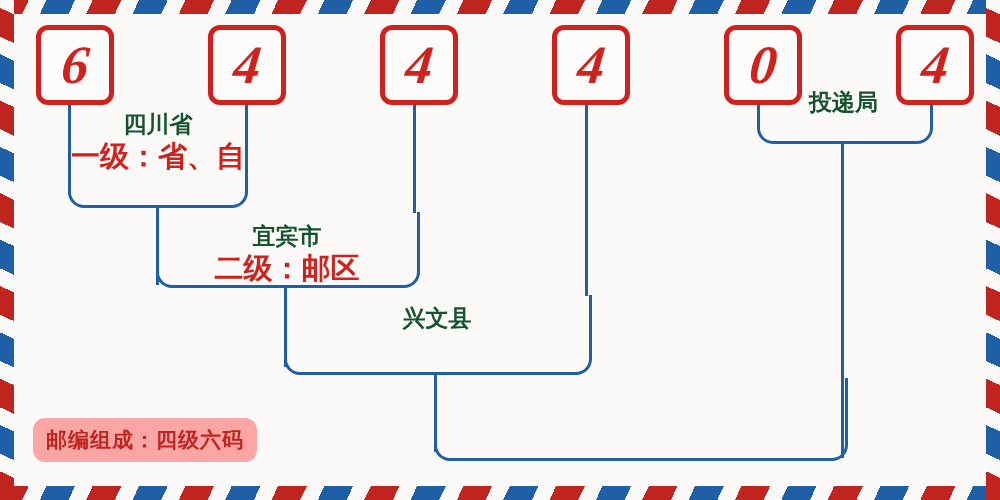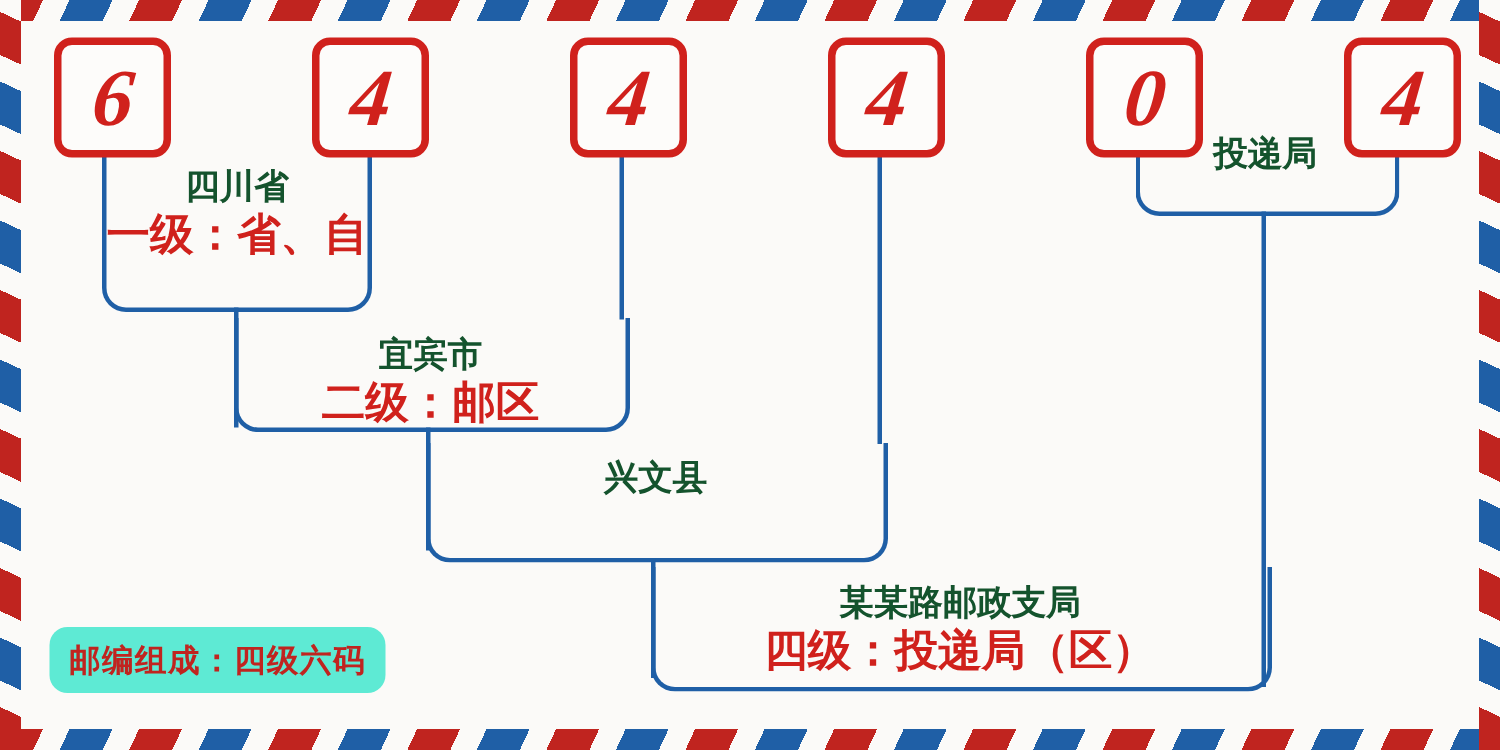--- a/index.html
+++ b/index.html
@@ -76,21 +76,21 @@
   }
   .lbl .t2{
     color:#d0211c;font-weight:bold;
     font-family:"DejaVu Sans","Liberation Sans",sans-serif;
     font-size:29px;display:block;white-space:nowrap;margin-top:2px;
   }
 
   
   .pill{
     position:absolute;left:33px;top:418px;width:224px;height:44px;
-    background:#5eead4;border-radius:12px;
+    background:#fca5a5;border-radius:12px;
     display:flex;align-items:center;justify-content:center;z-index:4;
   }
   .pill span{
     color:#c0241f;font-weight:bold;font-size:21px;
     font-family:"Liberation Serif","DejaVu Serif",serif;
     letter-spacing:1px;
   }
 </style>
 </head>
 <body>
@@ -146,24 +146,20 @@
 
   <div class="bracket" style="left:284px;top:295px;width:302px;height:77px;"></div>
   <div class="lbl" style="left:284px;top:306px;width:306px;">
     <span class="t1">兴文县</span>
   </div>
   <div class="stem" style="left:434px;top:372px;height:80px;"></div>
 
   <div class="stem" style="left:585px;top:95px;height:201px;"></div>
 
   <div class="bracket" style="left:434px;top:378px;width:408px;height:80px;"></div>
-  <div class="lbl" style="left:434px;top:389px;width:412px;">
-    <span class="t1">某某路邮政支局</span>
-    <span class="t2">四级：投递局（区）</span>
-  </div>
 
   <div class="stem" style="left:69px;top:95px;height:6px;"></div>
   <div class="stem" style="left:241px;top:95px;height:6px;"></div>
   <div class="stem" style="left:757px;top:95px;height:4px;"></div>
   <div class="stem" style="left:925px;top:95px;height:4px;"></div>
 
   <div class="pill">
     <span>邮编组成：四级六码</span>
   </div>
 

